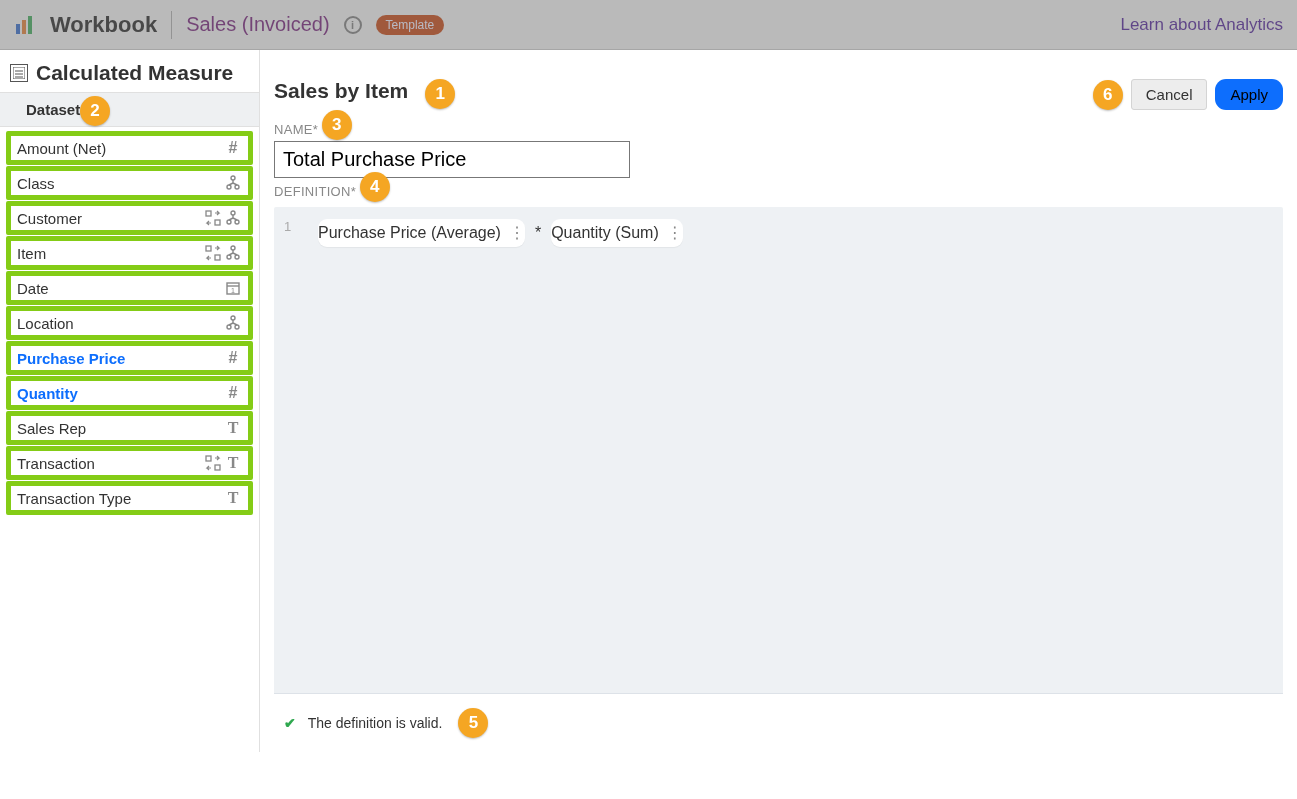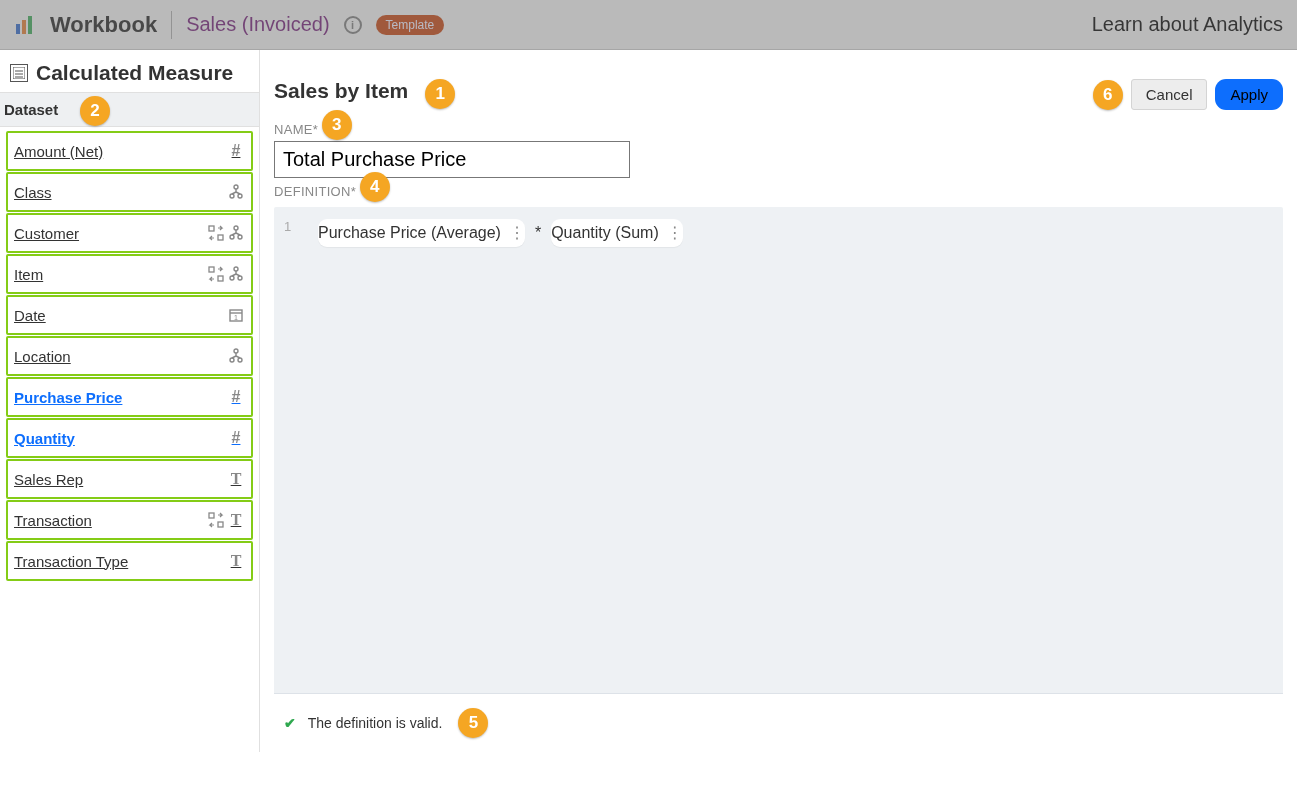--- a/index.html
+++ b/index.html
@@ -8,29 +8,29 @@
   
   .dim-overlay { position:absolute; top:0; left:0; right:0; height:50px; background:rgba(120,120,120,0.45); pointer-events:none; z-index:5;}
   
   .header { height:50px; background:#f0f0f0; border-bottom:1px solid #ccc; display:flex; align-items:center; padding:0 14px; gap:14px; position:relative;}
   .wb-logo { width:22px; height:22px; }
   .wb-title { font-size:22px; font-weight:700; color:#222; }
   .divider-v { width:1px; height:28px; background:#aaa; }
   .wb-name { font-size:20px; color:#701a75; font-weight:400;}
   .info-icon { width:18px; height:18px; border:2px solid #7a7a7a; border-radius:50%; display:flex; align-items:center; justify-content:center; color:#7a7a7a; font-size:11px; font-weight:700;}
   .template-badge { background:#c2410c; color:#eef; font-size:12px; padding:3px 10px; border-radius:10px;}
-  .learn-link { margin-left:auto; color:#000000; font-size:20px;}
+  .learn-link { margin-left:auto; color:#4c1d95; font-size:17px;}
   
   .main { flex:1; display:flex; min-height:0; }
   .left-pane { width:260px; border-right:1px solid #e0e0e0; display:flex; flex-direction:column; }
   .calc-header { display:flex; align-items:center; gap:8px; padding:11px 10px 7px 10px; font-size:21px; font-weight:700;}
   .calc-icon { width:18px; height:18px; border:1.5px solid #555; display:flex; align-items:center; justify-content:center; font-size:10px;}
-  .dataset-hdr { background:#eef0f2; padding:8px 4px; font-size:15px; font-weight:600; border-top:1px solid #e0e0e0; border-bottom:1px solid #e0e0e0; position:relative;}
+  .dataset-hdr { background:#eef0f2; padding:8px 26px; font-size:15px; font-weight:600; border-top:1px solid #e0e0e0; border-bottom:1px solid #e0e0e0; position:relative;}
   .field-list { padding:4px 6px 4px 6px; }
-  .field-item { display:flex; align-items:center; padding:9px 6px; border:2px solid #84cc16; border-radius:2px; margin-bottom:1px; background:#fff; font-size:15px; cursor:grab;text-decoration:underline;}
+  .field-item { display:flex; align-items:center; padding:3px 6px; border:5px solid #84cc16; border-radius:2px; margin-bottom:1px; background:#fff; font-size:15px; cursor:grab;}
   .field-item.active { color:#0d6efd; font-weight:600;}
   .field-item .name { flex:1; }
   .field-icons { display:flex; gap:2px; align-items:center; color:#888;}
   .type-icon { width:18px; height:18px; display:flex; align-items:center; justify-content:center; font-size:16px;}
   
   .right-pane { flex:1; display:flex; flex-direction:column; position:relative; }
   .rp-header { display:flex; align-items:flex-start; padding:29px 14px 6px 14px; gap:17px;}
   .rp-title { font-size:21px; font-weight:700;}
   .btn-row { margin-left:auto; display:flex; gap:8px; align-items:center;}
   .btn { padding:6px 14px; border-radius:3px; font-size:15px; cursor:pointer; border:1px solid transparent;}

